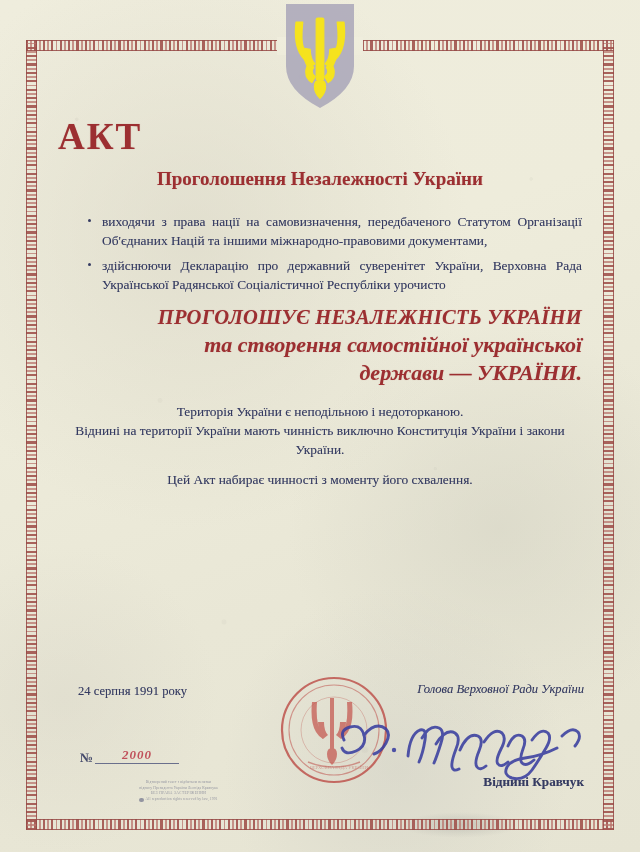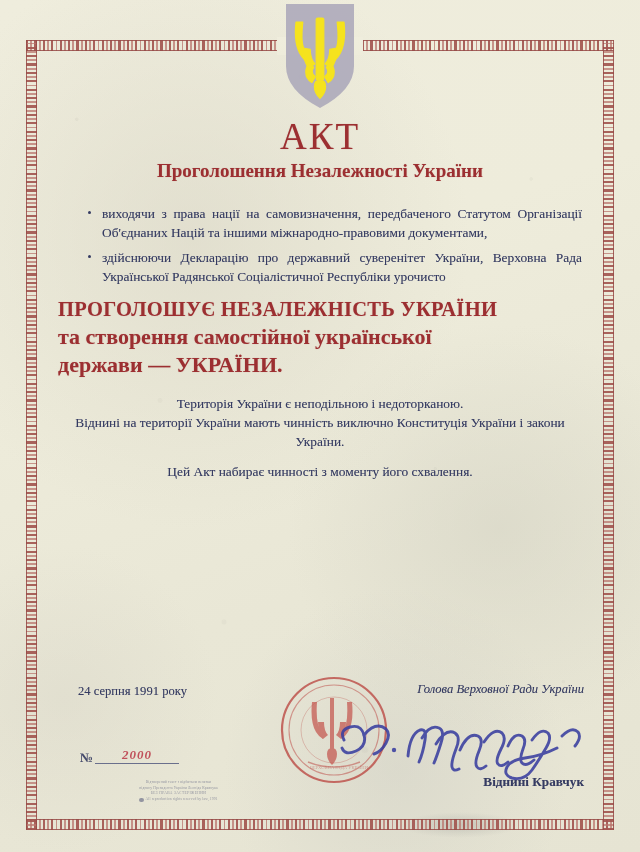--- a/index.html
+++ b/index.html
@@ -122,27 +122,26 @@
 
   
   .content {
     position: absolute;
     left: 58px;
     right: 58px;
     top: 118px;
   }
 
   .doc-title {
-    text-align: center;
     color: #9c2f31;
-    font-weight: normal;
+    font-weight: bold;
     font-size: 37px;
     letter-spacing: 2px;
     line-height: 1;
-    margin: 0 0 6px 0;
+    margin: 0 0 14px 0;
     text-shadow: 0 0 1px rgba(156,47,49,0.35);
   }
 
   .doc-subtitle {
     text-align: center;
     color: #9c2f31;
     font-weight: bold;
     font-size: 19px;
     line-height: 1.08;
     margin: 0 0 22px 0;
@@ -180,24 +179,25 @@
     position: absolute;
     left: 0;
     top: 7px;
     width: 3px;
     height: 3px;
     border-radius: 50%;
     background: #353b62;
   }
 
   .proclaim-block {
-    text-align: left;
+    text-align: right;
     color: #9c2f31;
     margin: 10px 0 16px 0;
     text-shadow: 0 0 1px rgba(156,47,49,0.3);
+    font-style: italic;
   }
   .proclaim-main {
     font-weight: bold;
     font-size: 20.5px;
     letter-spacing: 0.3px;
     line-height: 1.15;
     margin-bottom: 2px;
   }
   .proclaim-sub {
     font-weight: bold;

